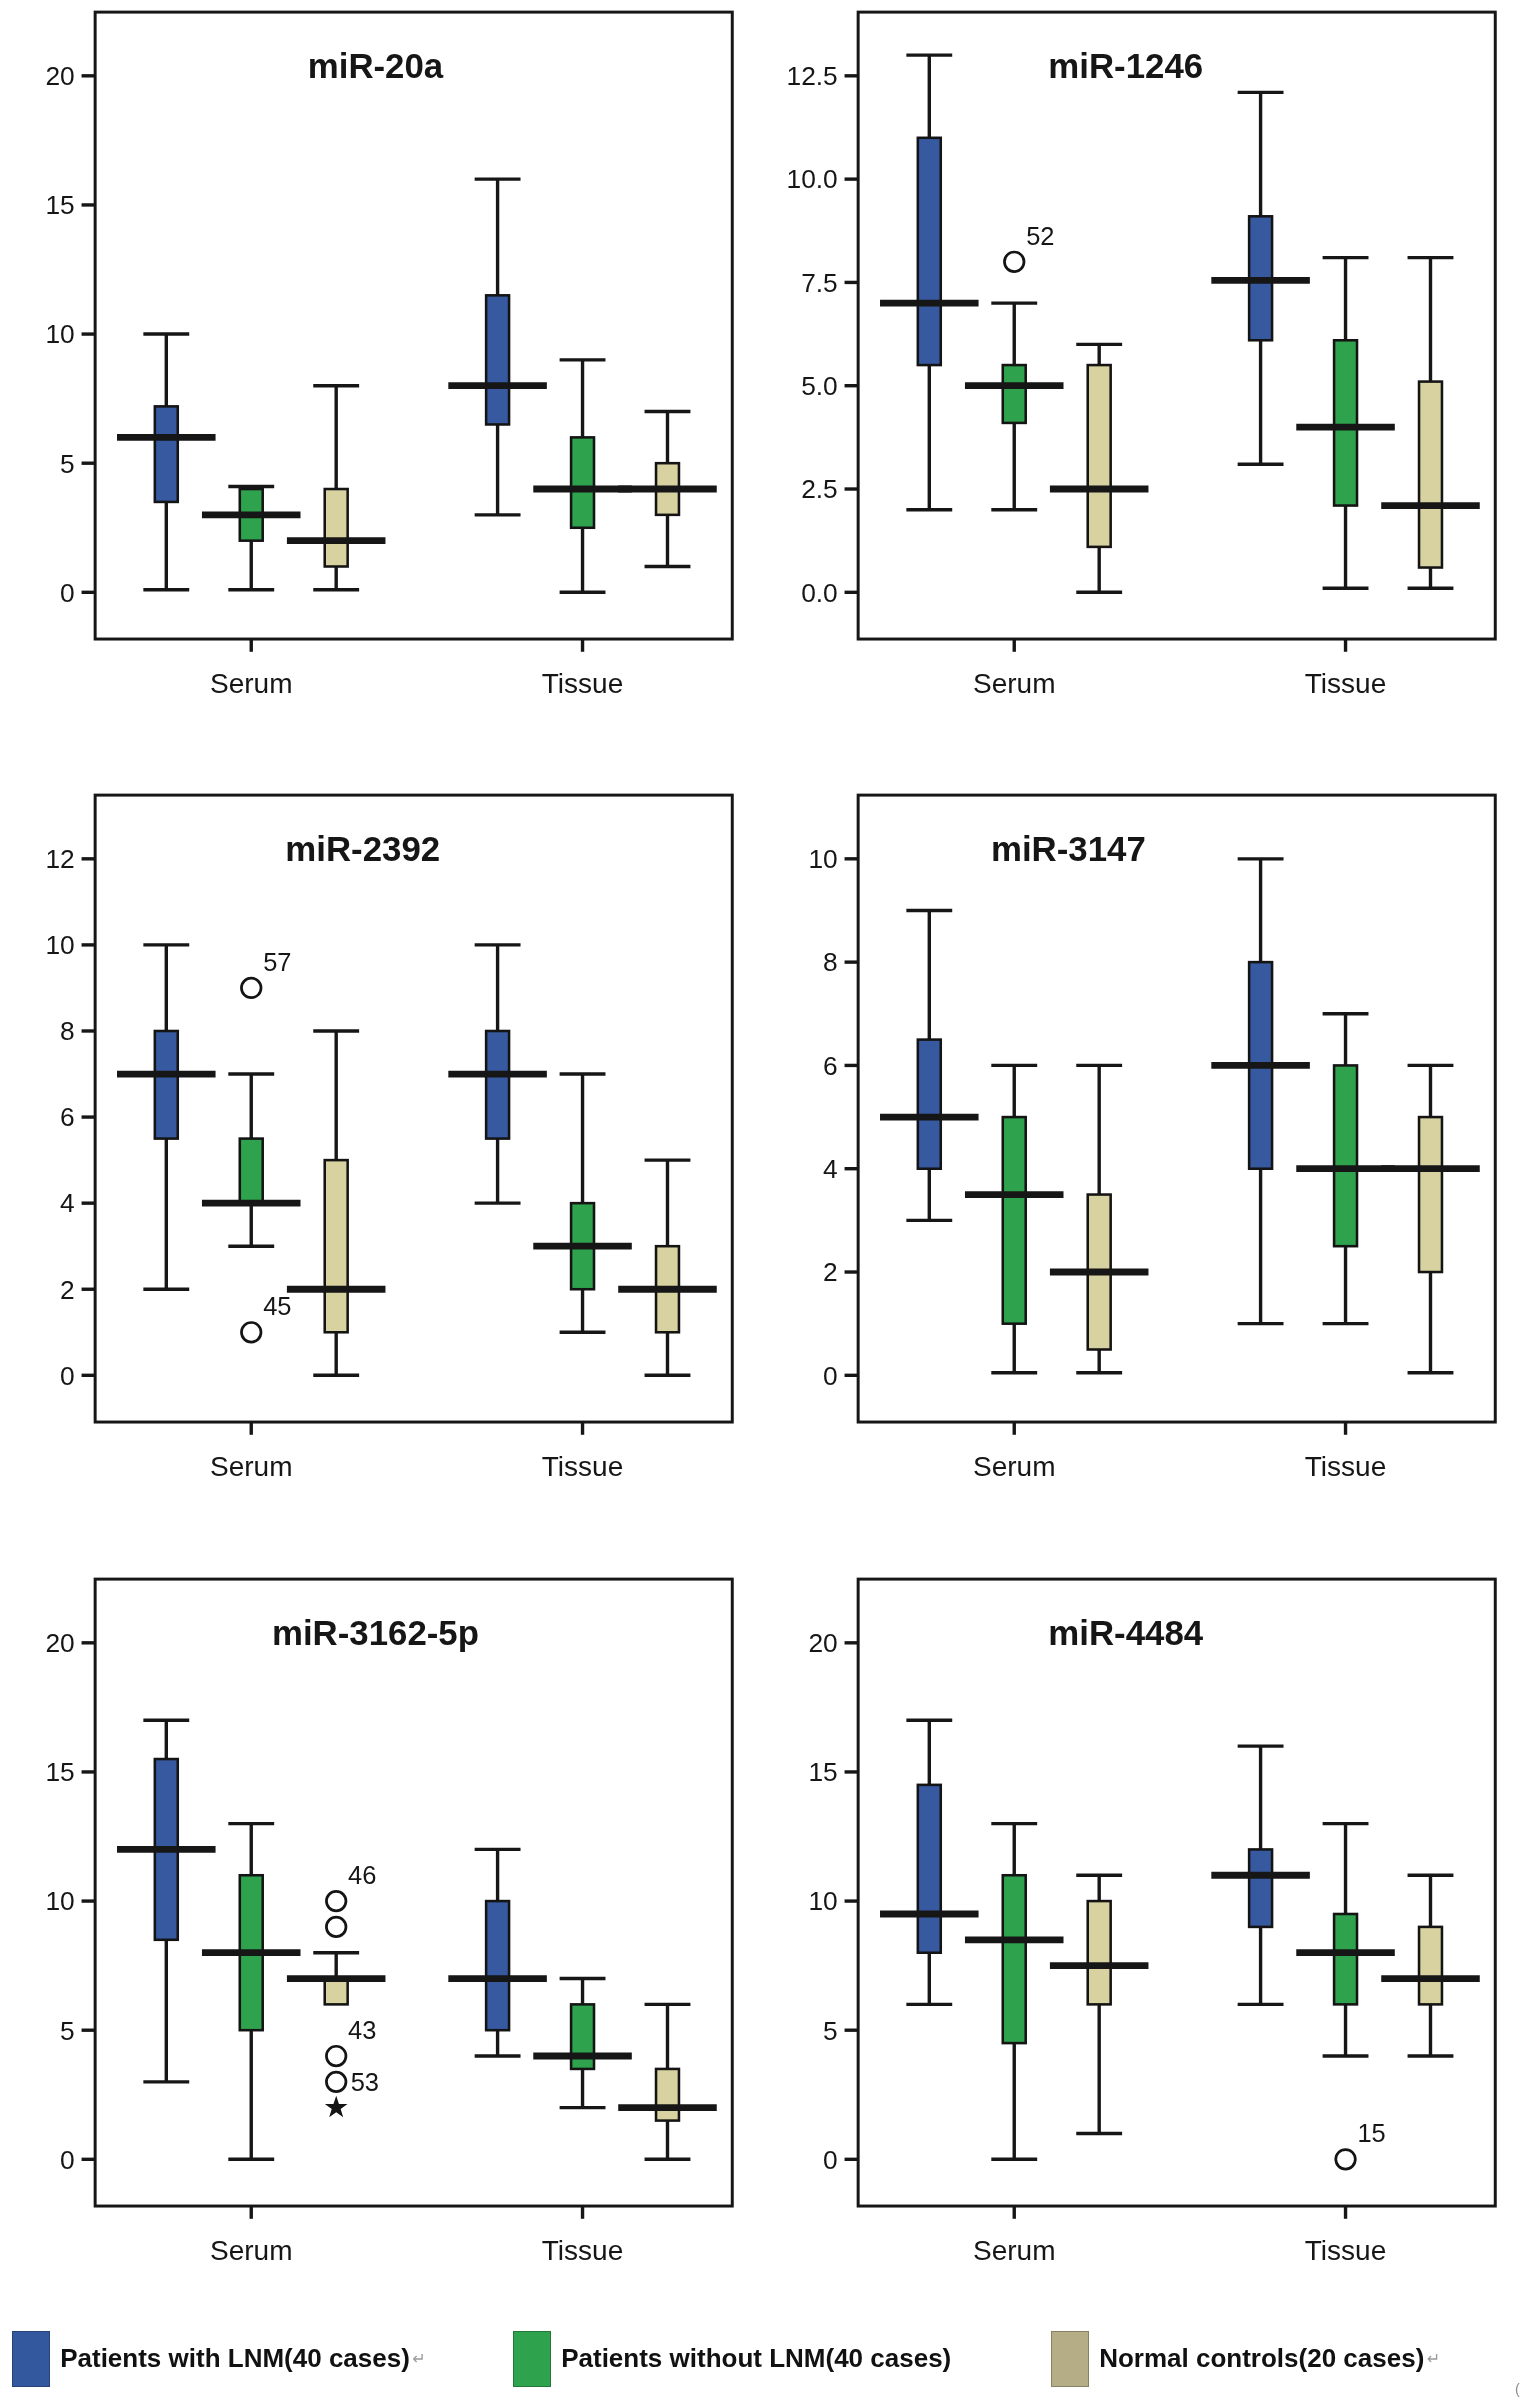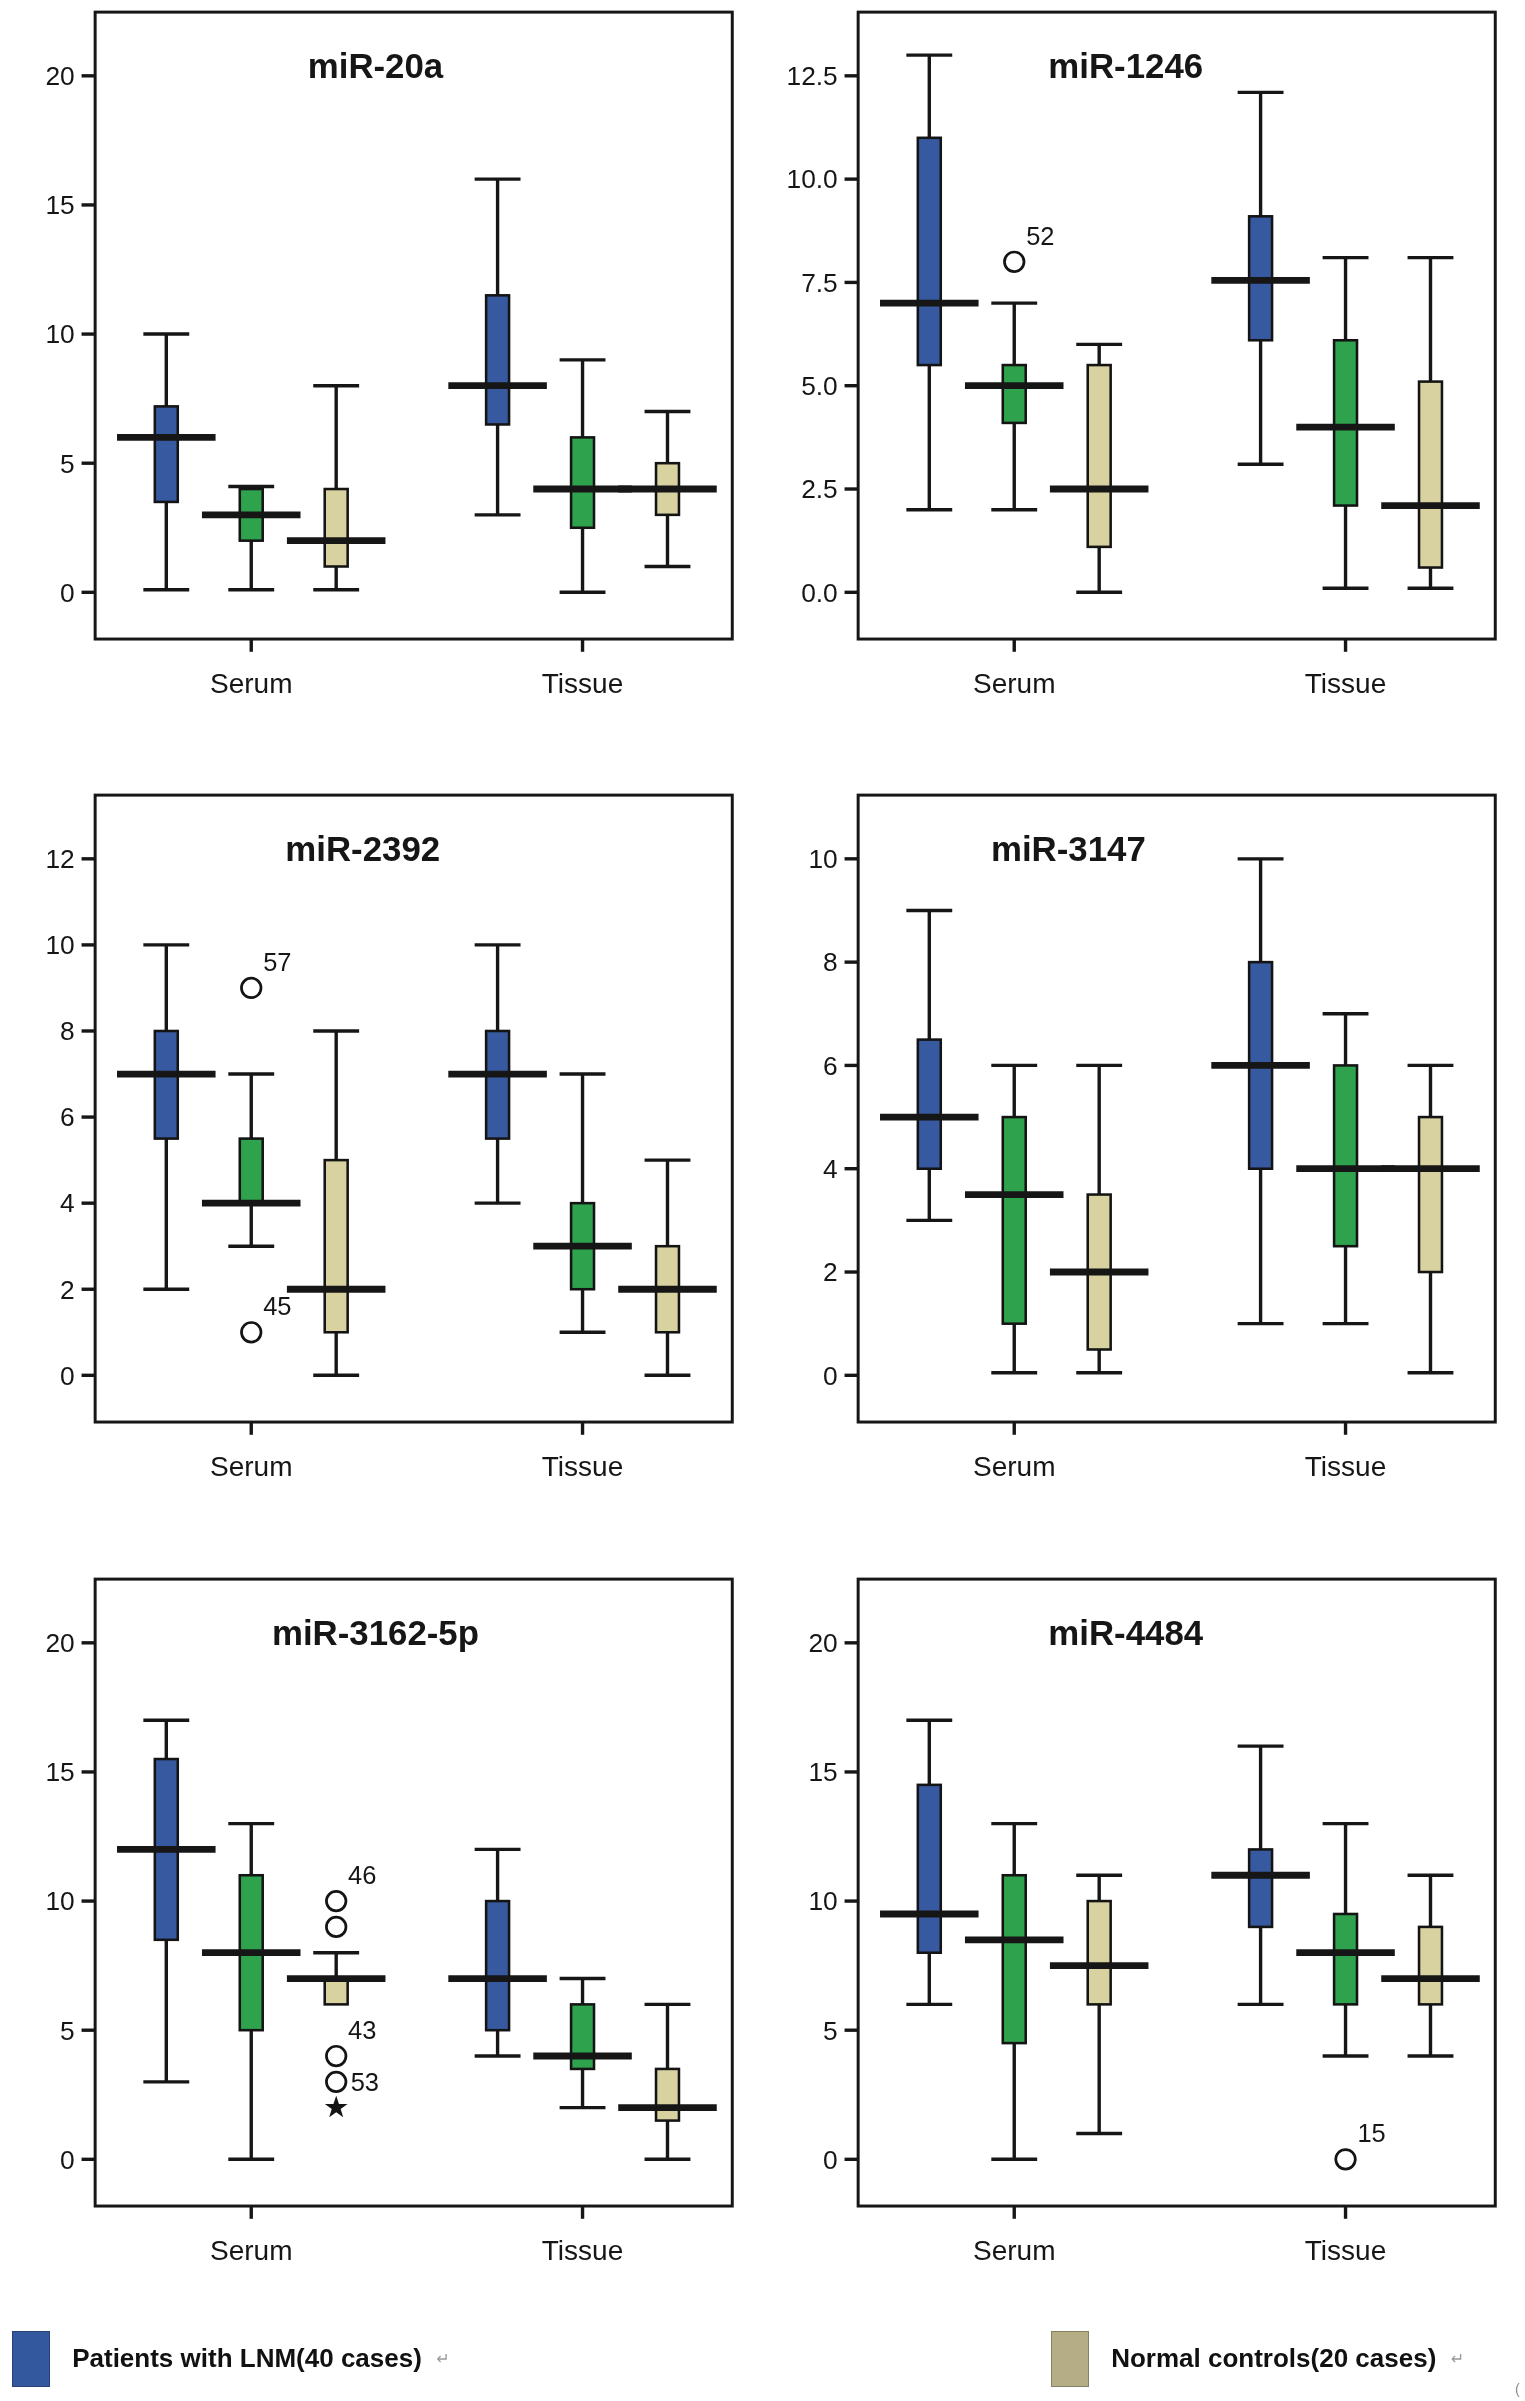--- a/index.html
+++ b/index.html
@@ -9,21 +9,21 @@
     background:#ffffff;
     font-family:"Liberation Sans", sans-serif;
     overflow:hidden;
   }
   .chart-cell{position:absolute;width:762px;height:748px;}
   .chart-cell svg{display:block;}
   .legend{
     position:absolute;left:0;top:2316px;width:1525px;height:85px;
     background:#ffffff;
   }
-  .legend-item{position:absolute;top:0;height:85px;display:flex;align-items:center;gap:12px;}
+  .legend-item{position:absolute;top:0;height:85px;display:flex;align-items:center;}
   .legend-swatch{display:inline-block;width:36px;height:54px;margin-right:10.2px;border:0.8px solid rgba(0,0,0,0.25);}
   .legend-label{font-weight:bold;font-size:26px;color:#111;white-space:nowrap;}
   .pilcrow{font-size:16px;color:#9a9a9a;margin-left:2.5px;align-self:center;}
   .corner-artifact{
     position:absolute;right:5.1px;top:2381px;font-size:14.4px;color:#8e8e8e;
   }
   text{fill:#161616;}
 </style>
 </head>
 <body>
@@ -460,20 +460,24 @@
         </g>
       </svg>
     </div>
 
   <div class="legend">
     <div class="legend-item" style="left:12px">
       <span class="legend-swatch" style="background: rgb(51, 88, 158);"></span>
       <span class="legend-label">Patients with LNM(40 cases)</span>
       <span class="pilcrow">↵</span>
     </div>
+    <div class="legend-item" style="left:513px">
+      <span class="legend-swatch" style="background: rgb(47, 162, 77);"></span>
+      <span class="legend-label">Patients without LNM(40 cases)</span>
+    </div>
     <div class="legend-item" style="left:1051px">
       <span class="legend-swatch" style="background: rgb(181, 173, 133);"></span>
       <span class="legend-label">Normal controls(20 cases)</span>
       <span class="pilcrow">↵</span>
     </div>
   </div>
 
   <div class="corner-artifact">(</div>
 </div>
 

